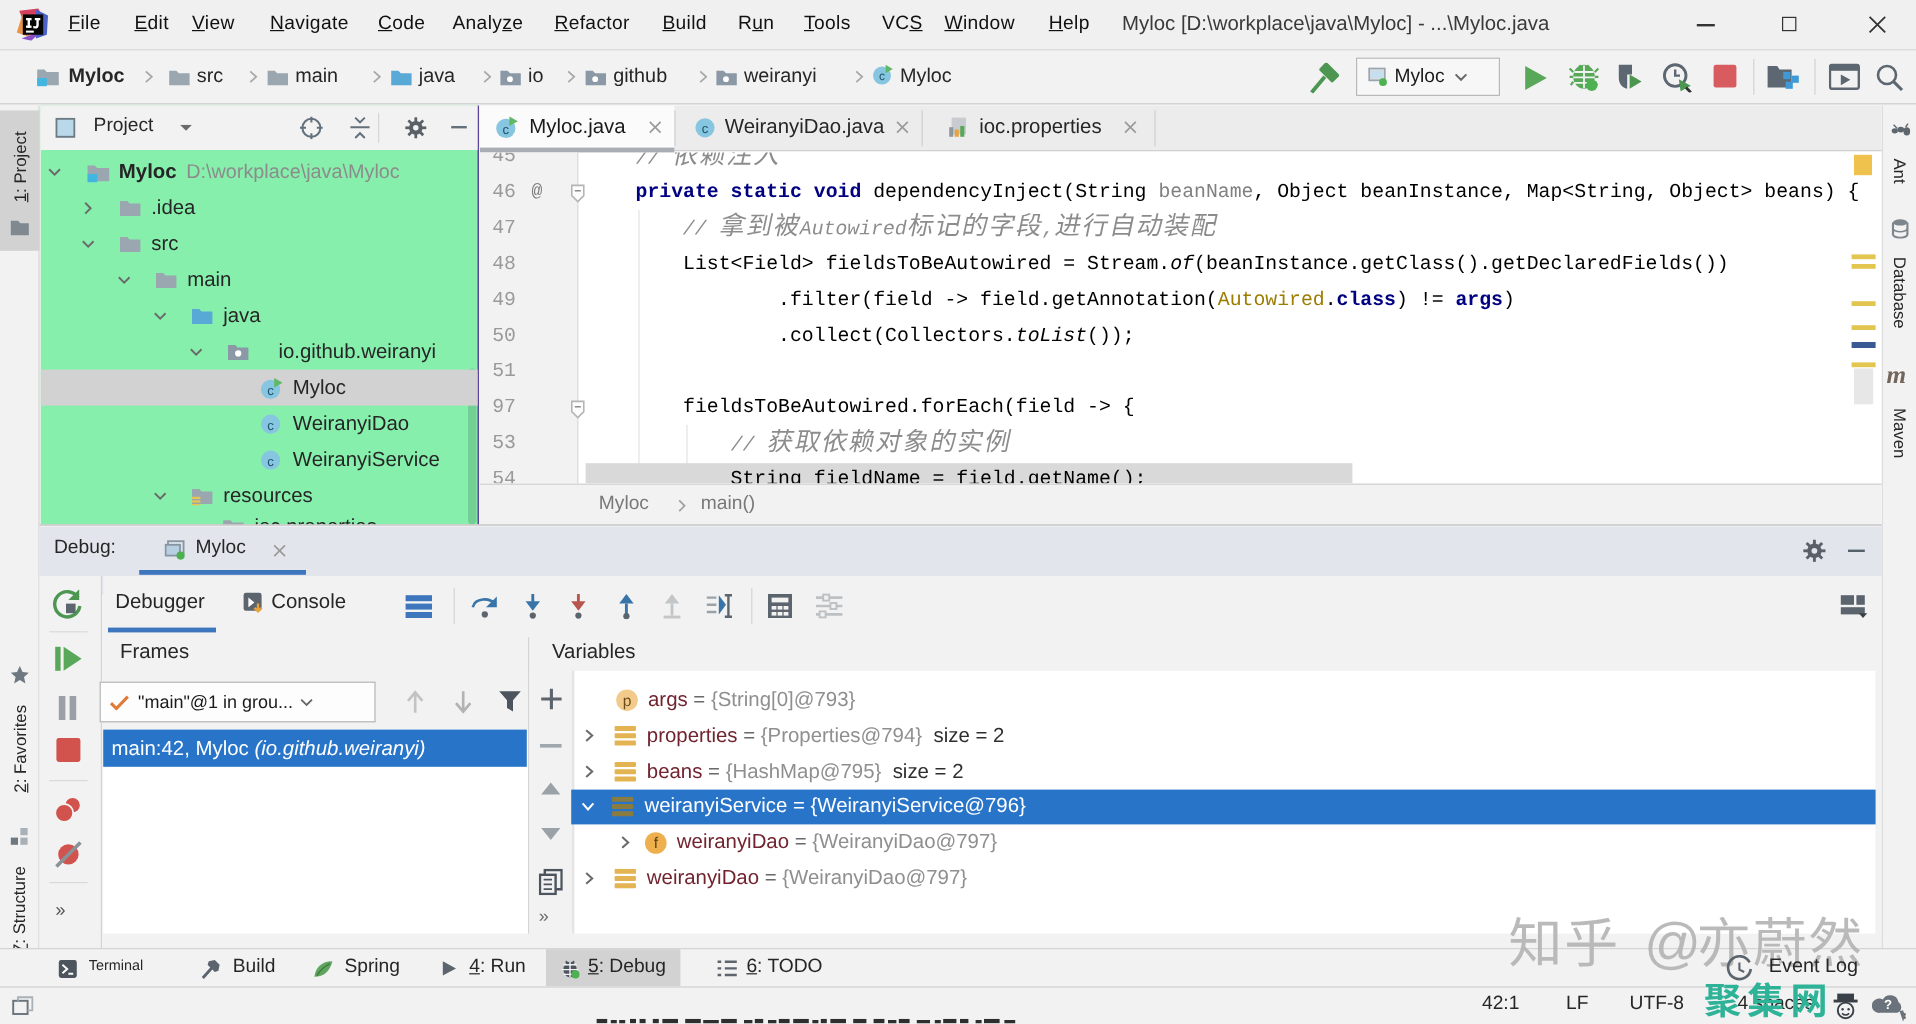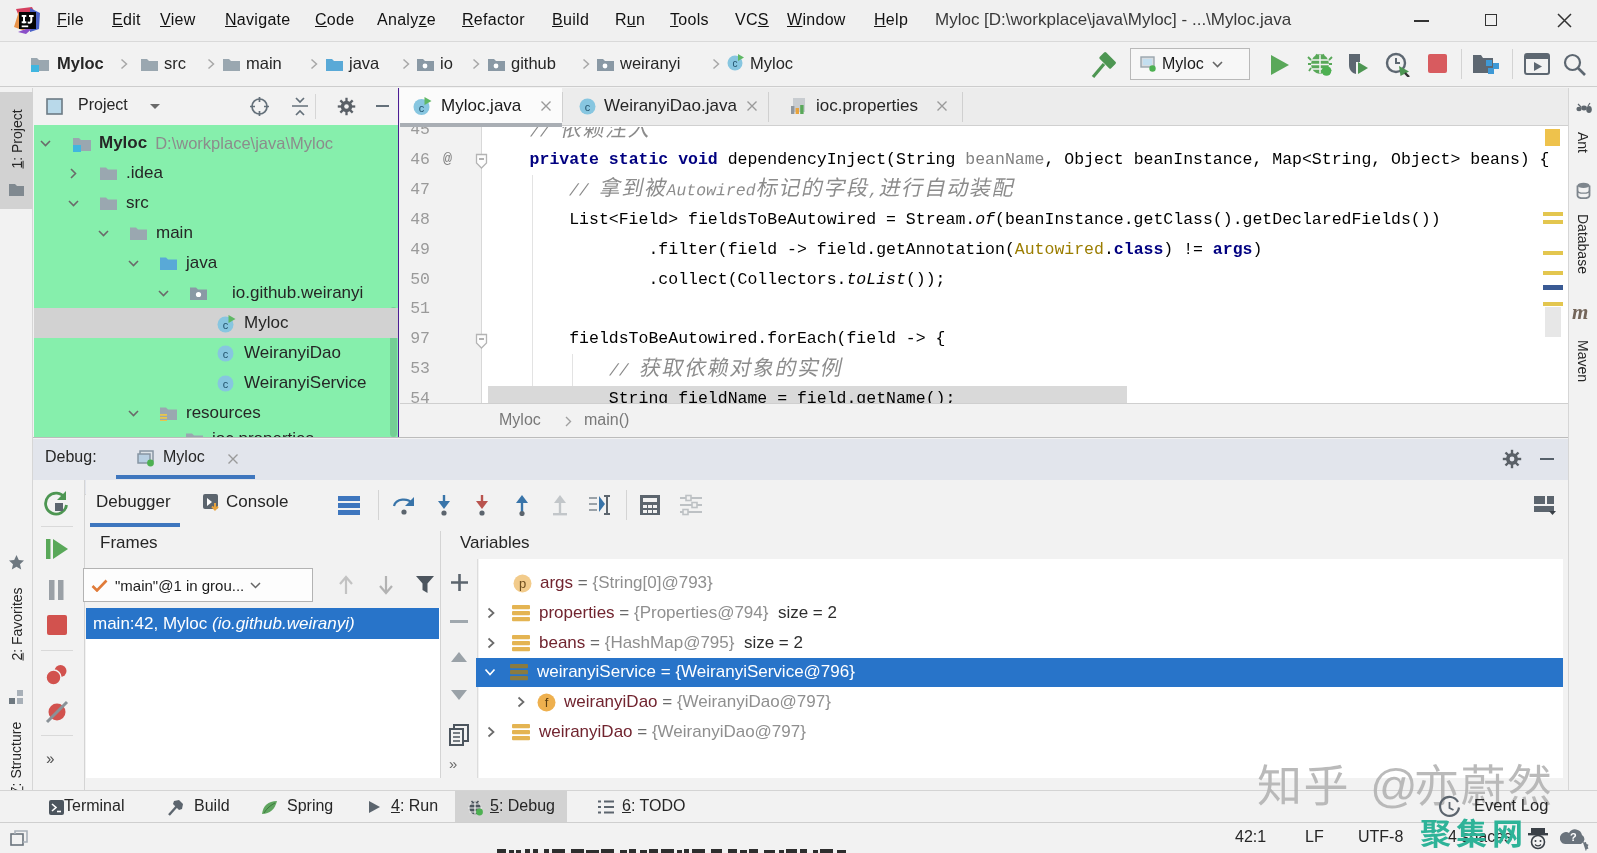--- a/index.html
+++ b/index.html
@@ -732,21 +732,21 @@
     <span class="veq">&nbsp;=&nbsp;</span>
     <span class="vval">{WeiranyiDao@797}</span>
 </div>
 
 <div class="abs" style="left:0;top:790px;width:1597px;height:32px;background:#f2f2f2;border-top:1px solid #d4d4d4">
   <svg class="abs" style="left:48px;top:8px" width="17" height="17" viewBox="0 0 17 17">
       <rect x="1" y="1" width="15" height="15" rx="2" fill="#4c555e"></rect>
       <path d="M4 5 l4 3.5 -4 3.5" stroke="#fff" stroke-width="1.6" fill="none"></path>
       <path d="M9 12.5 h4" stroke="#fff" stroke-width="1.6"></path>
     </svg>
-  <span class="abs" style="left:64px;top:6px;font-size:16px;color:#262626">Terminal</span>
+  <span class="abs" style="left:74px;top:6px;font-size:12px;color:#262626">Terminal</span>
   <svg class="abs" style="left:167px;top:8px" width="18" height="17" viewBox="0 0 18 17">
       <path d="M2 16 L10 7" stroke="#5c656e" stroke-width="2.4"></path>
       <path d="M7 2 l5 -1 4 4 -1 5 -3 1 -6 -6z" fill="#5c656e"></path>
     </svg>
   <span class="abs" style="left:194px;top:6px;font-size:16px;color:#262626">Build</span>
   <svg class="abs" style="left:261px;top:9px" width="17" height="15" viewBox="0 0 17 15">
       <path d="M1 14 C2 6 7 1 16 1 C14 9 9 14 1 14z" fill="#5fa55f"></path>
       <path d="M3 13 C6 8 10 5 14 3" stroke="#3d7a3d" stroke-width="1" fill="none"></path>
     </svg>
   <span class="abs" style="left:287px;top:6px;font-size:16px;color:#262626">Spring</span>

